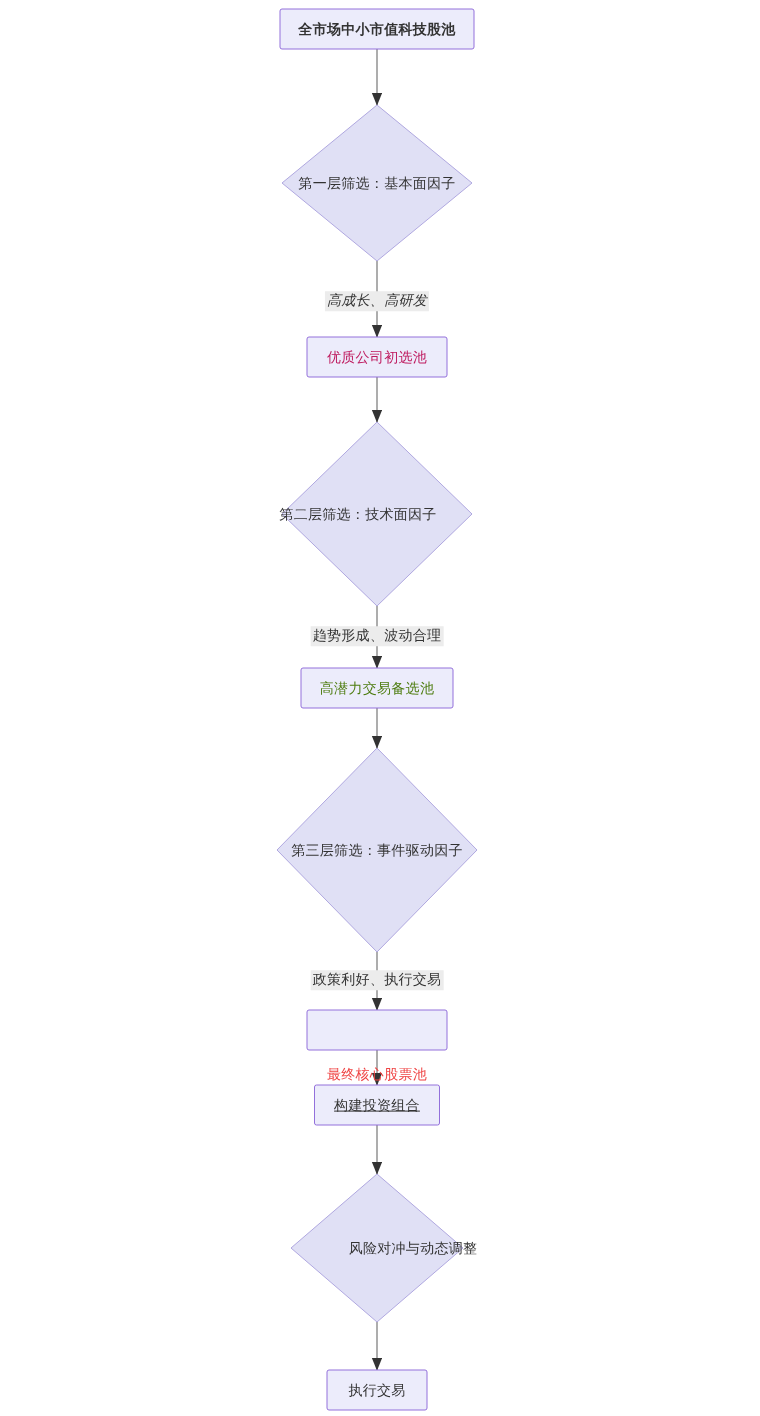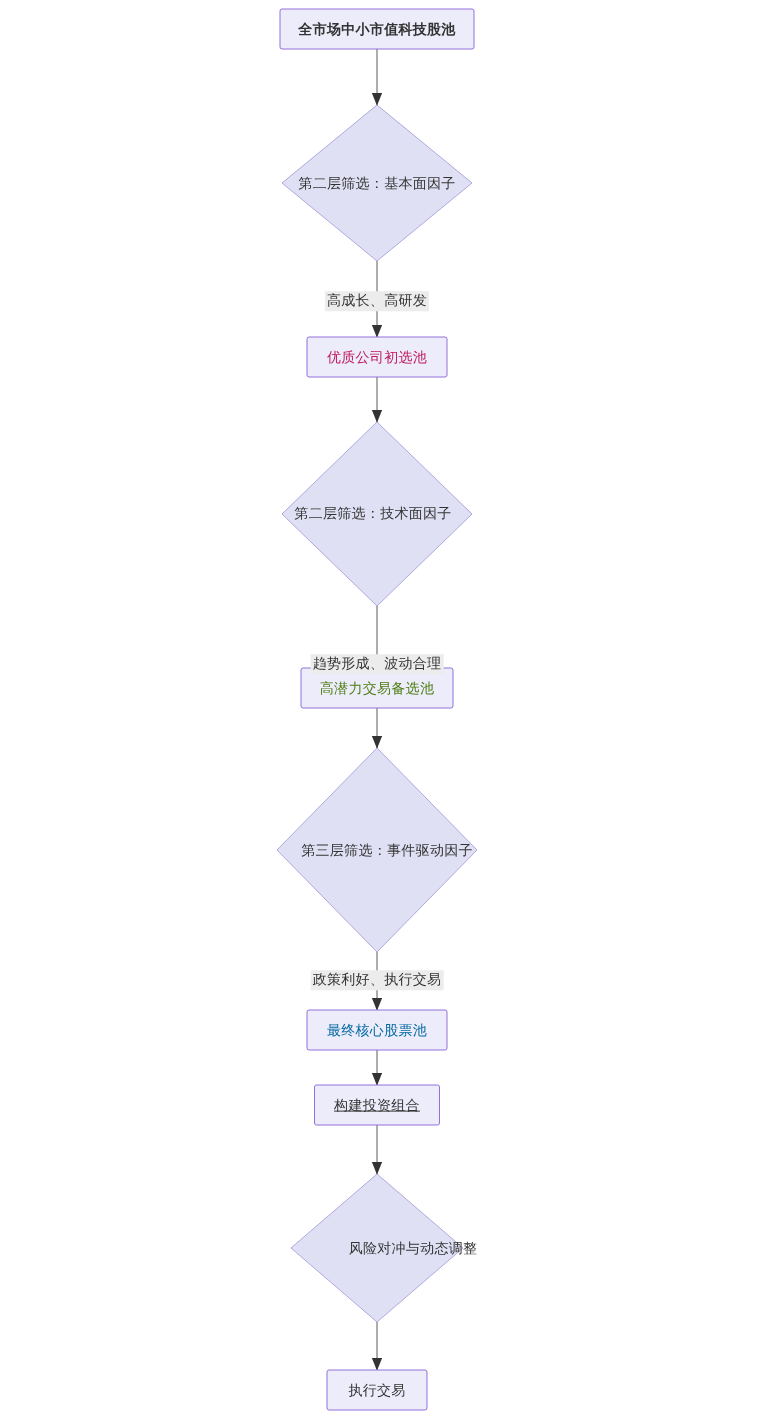--- a/index.html
+++ b/index.html
@@ -97,27 +97,27 @@
         <rect x="301" y="668" width="152" height="40" rx="2" fill="#ececfb" stroke="#9370db" stroke-width="1"></rect>
         <polygon points="377,748 477,850 377,952 277,850" fill="#e0e0f5" stroke="#b0a8e0" stroke-width="1"></polygon>
         <rect x="307" y="1010" width="140" height="40" rx="2" fill="#ececfb" stroke="#9370db" stroke-width="1"></rect>
         <rect x="314.5" y="1085" width="125" height="40" rx="2" fill="#ececfb" stroke="#9370db" stroke-width="1"></rect>
         <polygon points="377,1174 463,1248 377,1322 291,1248" fill="#e0e0f5" stroke="#b0a8e0" stroke-width="1"></polygon>
         <rect x="327" y="1370" width="100" height="40" rx="2" fill="#ececfb" stroke="#9370db" stroke-width="1"></rect>
       </g>
   </svg>
 
   <div id="label-layer">
-      <div class="edge-label" style="left: 377px; top: 301px;">高成长、高研发</div>
-      <div class="edge-label" style="left: 377px; top: 636px; margin-top: 28px;">趋势形成、波动合理</div>
+      <div class="edge-label" style="left: 377px; top: 301px; font-style: italic;">高成长、高研发</div>
+      <div class="edge-label" style="left: 377px; top: 636px;">趋势形成、波动合理</div>
       <div class="edge-label" style="left: 377px; top: 980px;">政策利好、执行交易</div>
       <div class="node-label" style="left: 377px; top: 29px; color: rgb(51, 51, 51); font-weight: bold;">全市场中小市值科技股池</div>
-      <div class="node-label" style="left: 377px; top: 183px; color: rgb(51, 51, 51);">第二层筛选：基本面因子</div>
+      <div class="node-label" style="left: 377px; top: 183px; color: rgb(51, 51, 51);">第一层筛选：基本面因子</div>
       <div class="node-label" style="left: 377px; top: 357px; color: #be185d;">优质公司初选池</div>
-      <div class="node-label" style="left: 373px; top: 514px; color: rgb(51, 51, 51); font-family: Liberation Serif, serif;">第二层筛选：技术面因子</div>
+      <div class="node-label" style="left: 358px; top: 514px; color: rgb(51, 51, 51);">第二层筛选：技术面因子</div>
       <div class="node-label" style="left: 377px; top: 688px; color: #4d7c0f;">高潜力交易备选池</div>
-      <div class="node-label" style="left: 377px; top: 850px; color: rgb(51, 51, 51); margin-left: 10px;">第三层筛选：事件驱动因子</div>
-      <div class="node-label" style="left: 377px; top: 1030px; color: #0369a1;">最终核心股票池</div>
+      <div class="node-label" style="left: 377px; top: 850px; color: rgb(51, 51, 51);">第三层筛选：事件驱动因子</div>
+      <div class="node-label" style="left: 377px; top: 1074px; color: #ef4444;">最终核心股票池</div>
       <div class="node-label" style="left: 377px; top: 1105px; color: rgb(51, 51, 51); text-decoration: underline;">构建投资组合</div>
       <div class="node-label" style="left: 377px; top: 1248px; color: rgb(51, 51, 51); margin-left: 36px;">风险对冲与动态调整</div>
       <div class="node-label" style="left: 377px; top: 1390px; color: rgb(51, 51, 51);">执行交易</div>
     </div>
 </div>
 
 </body></html>

